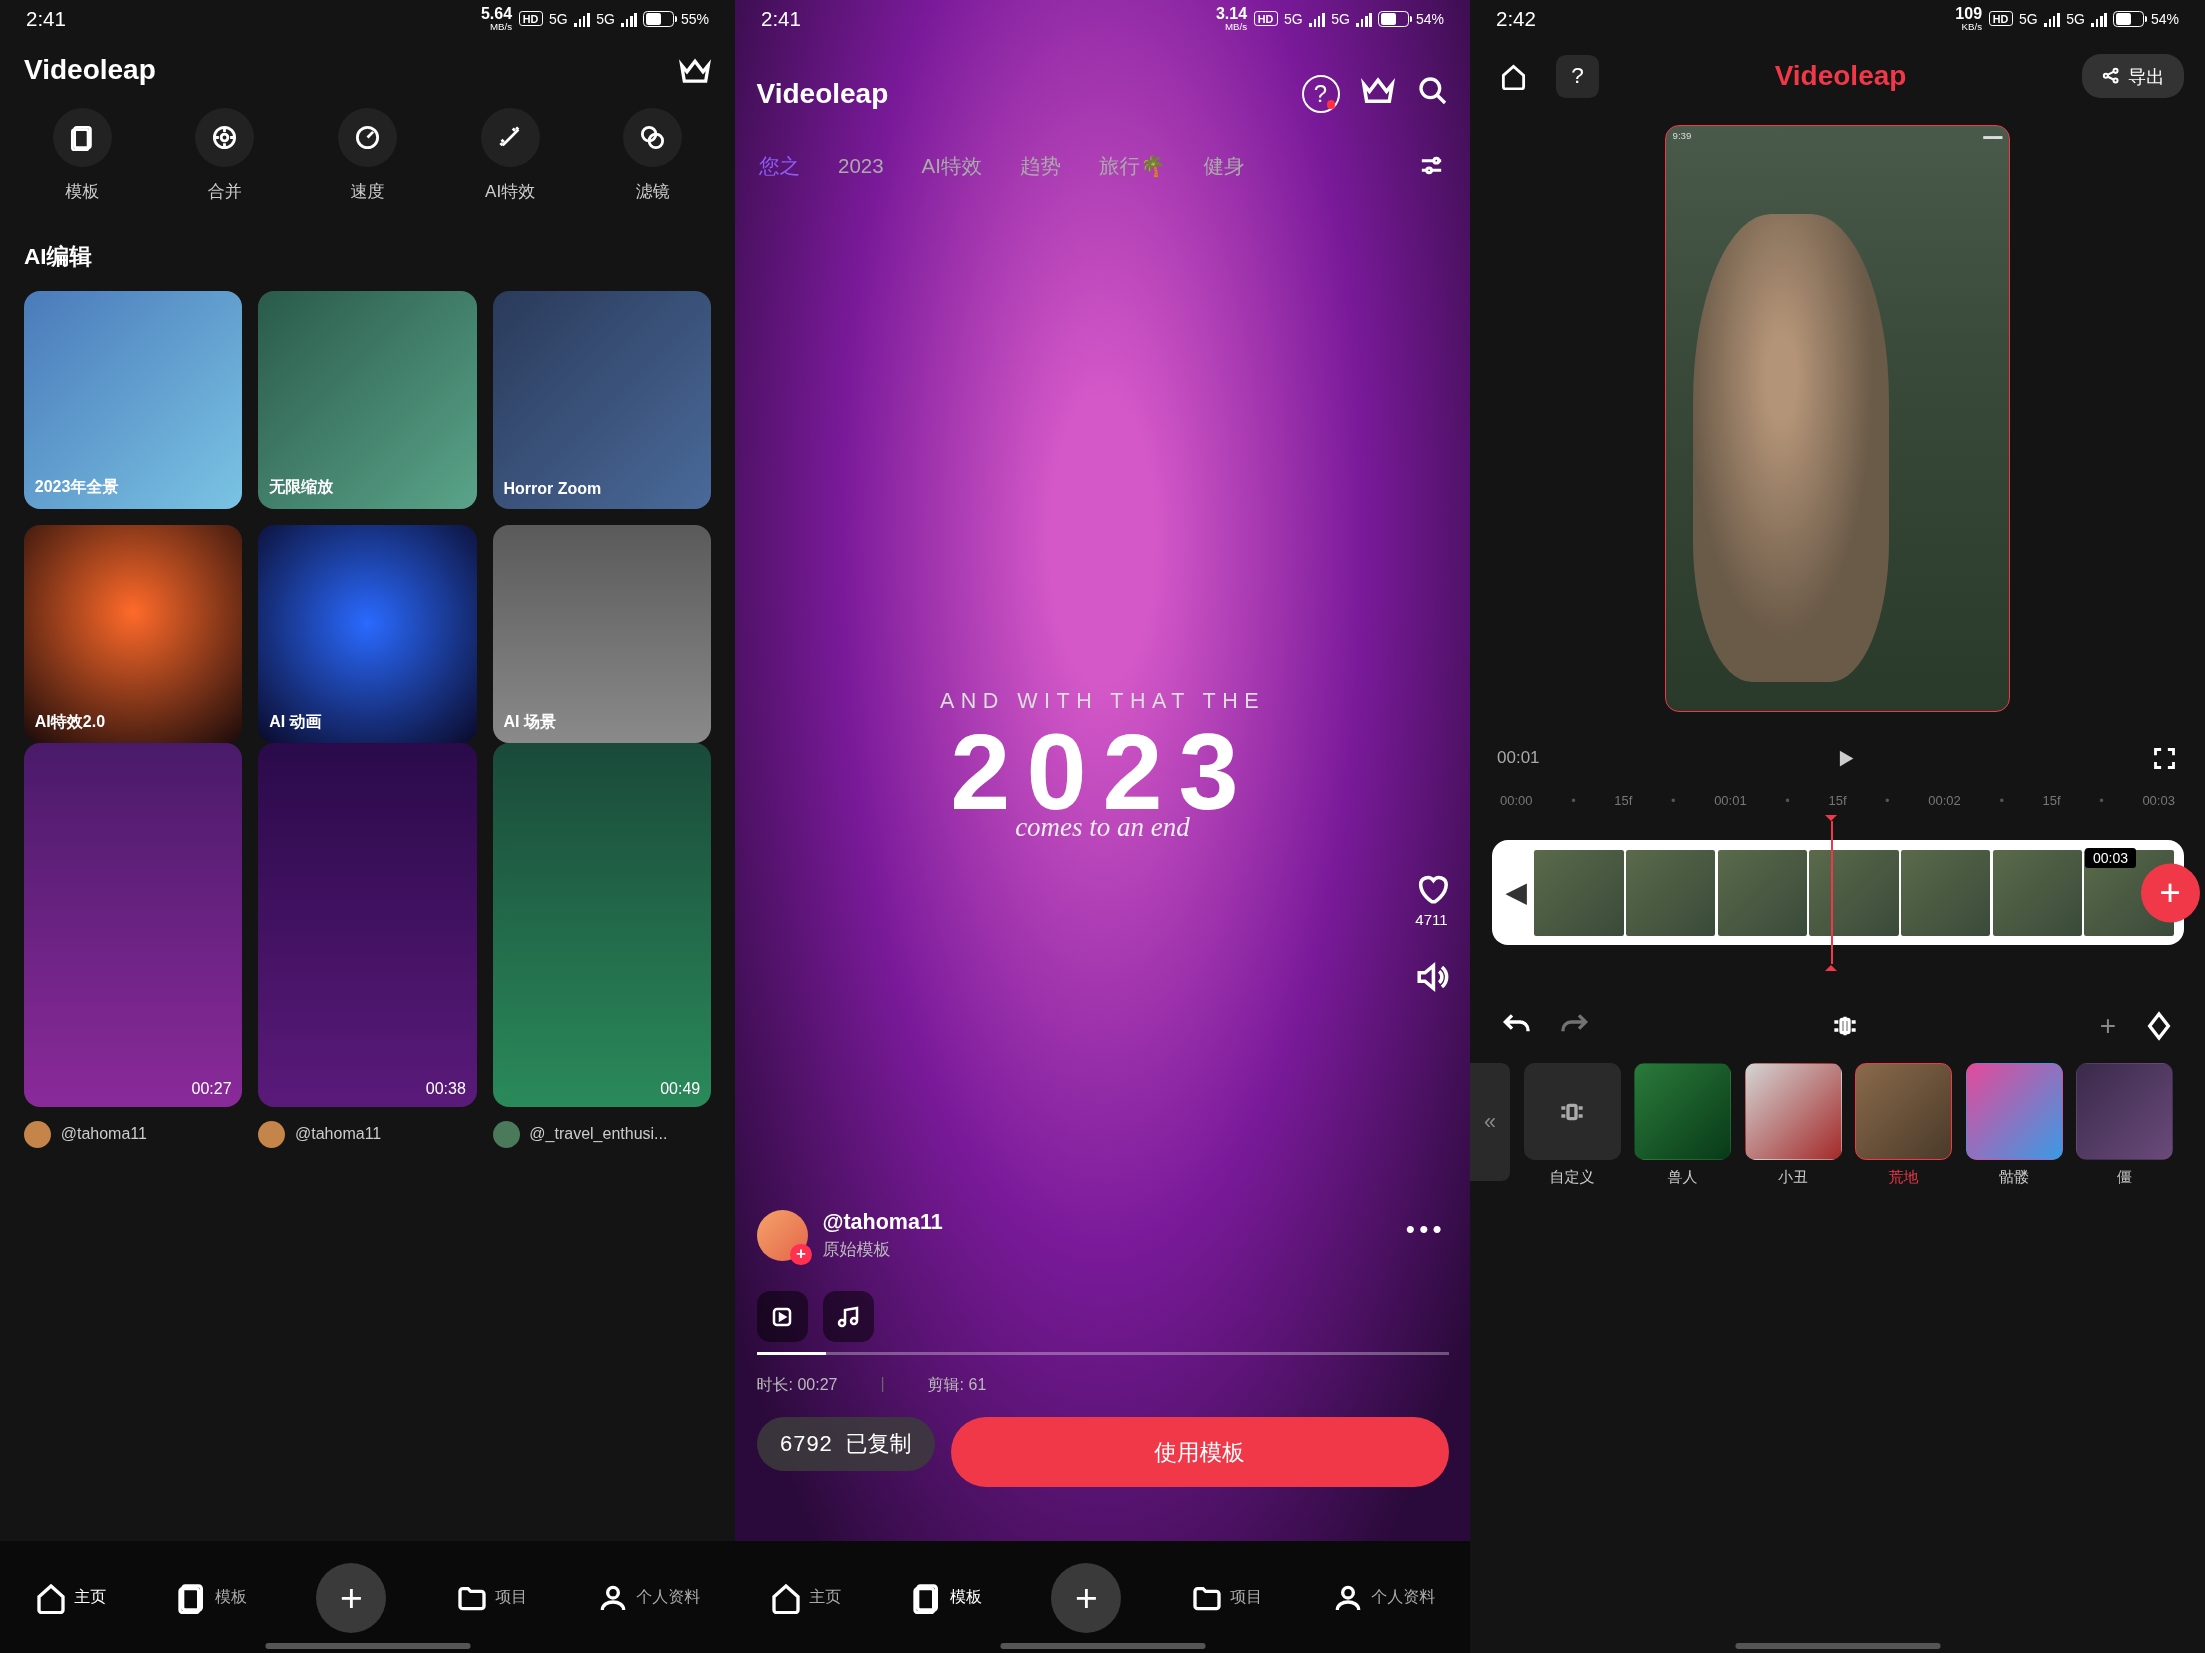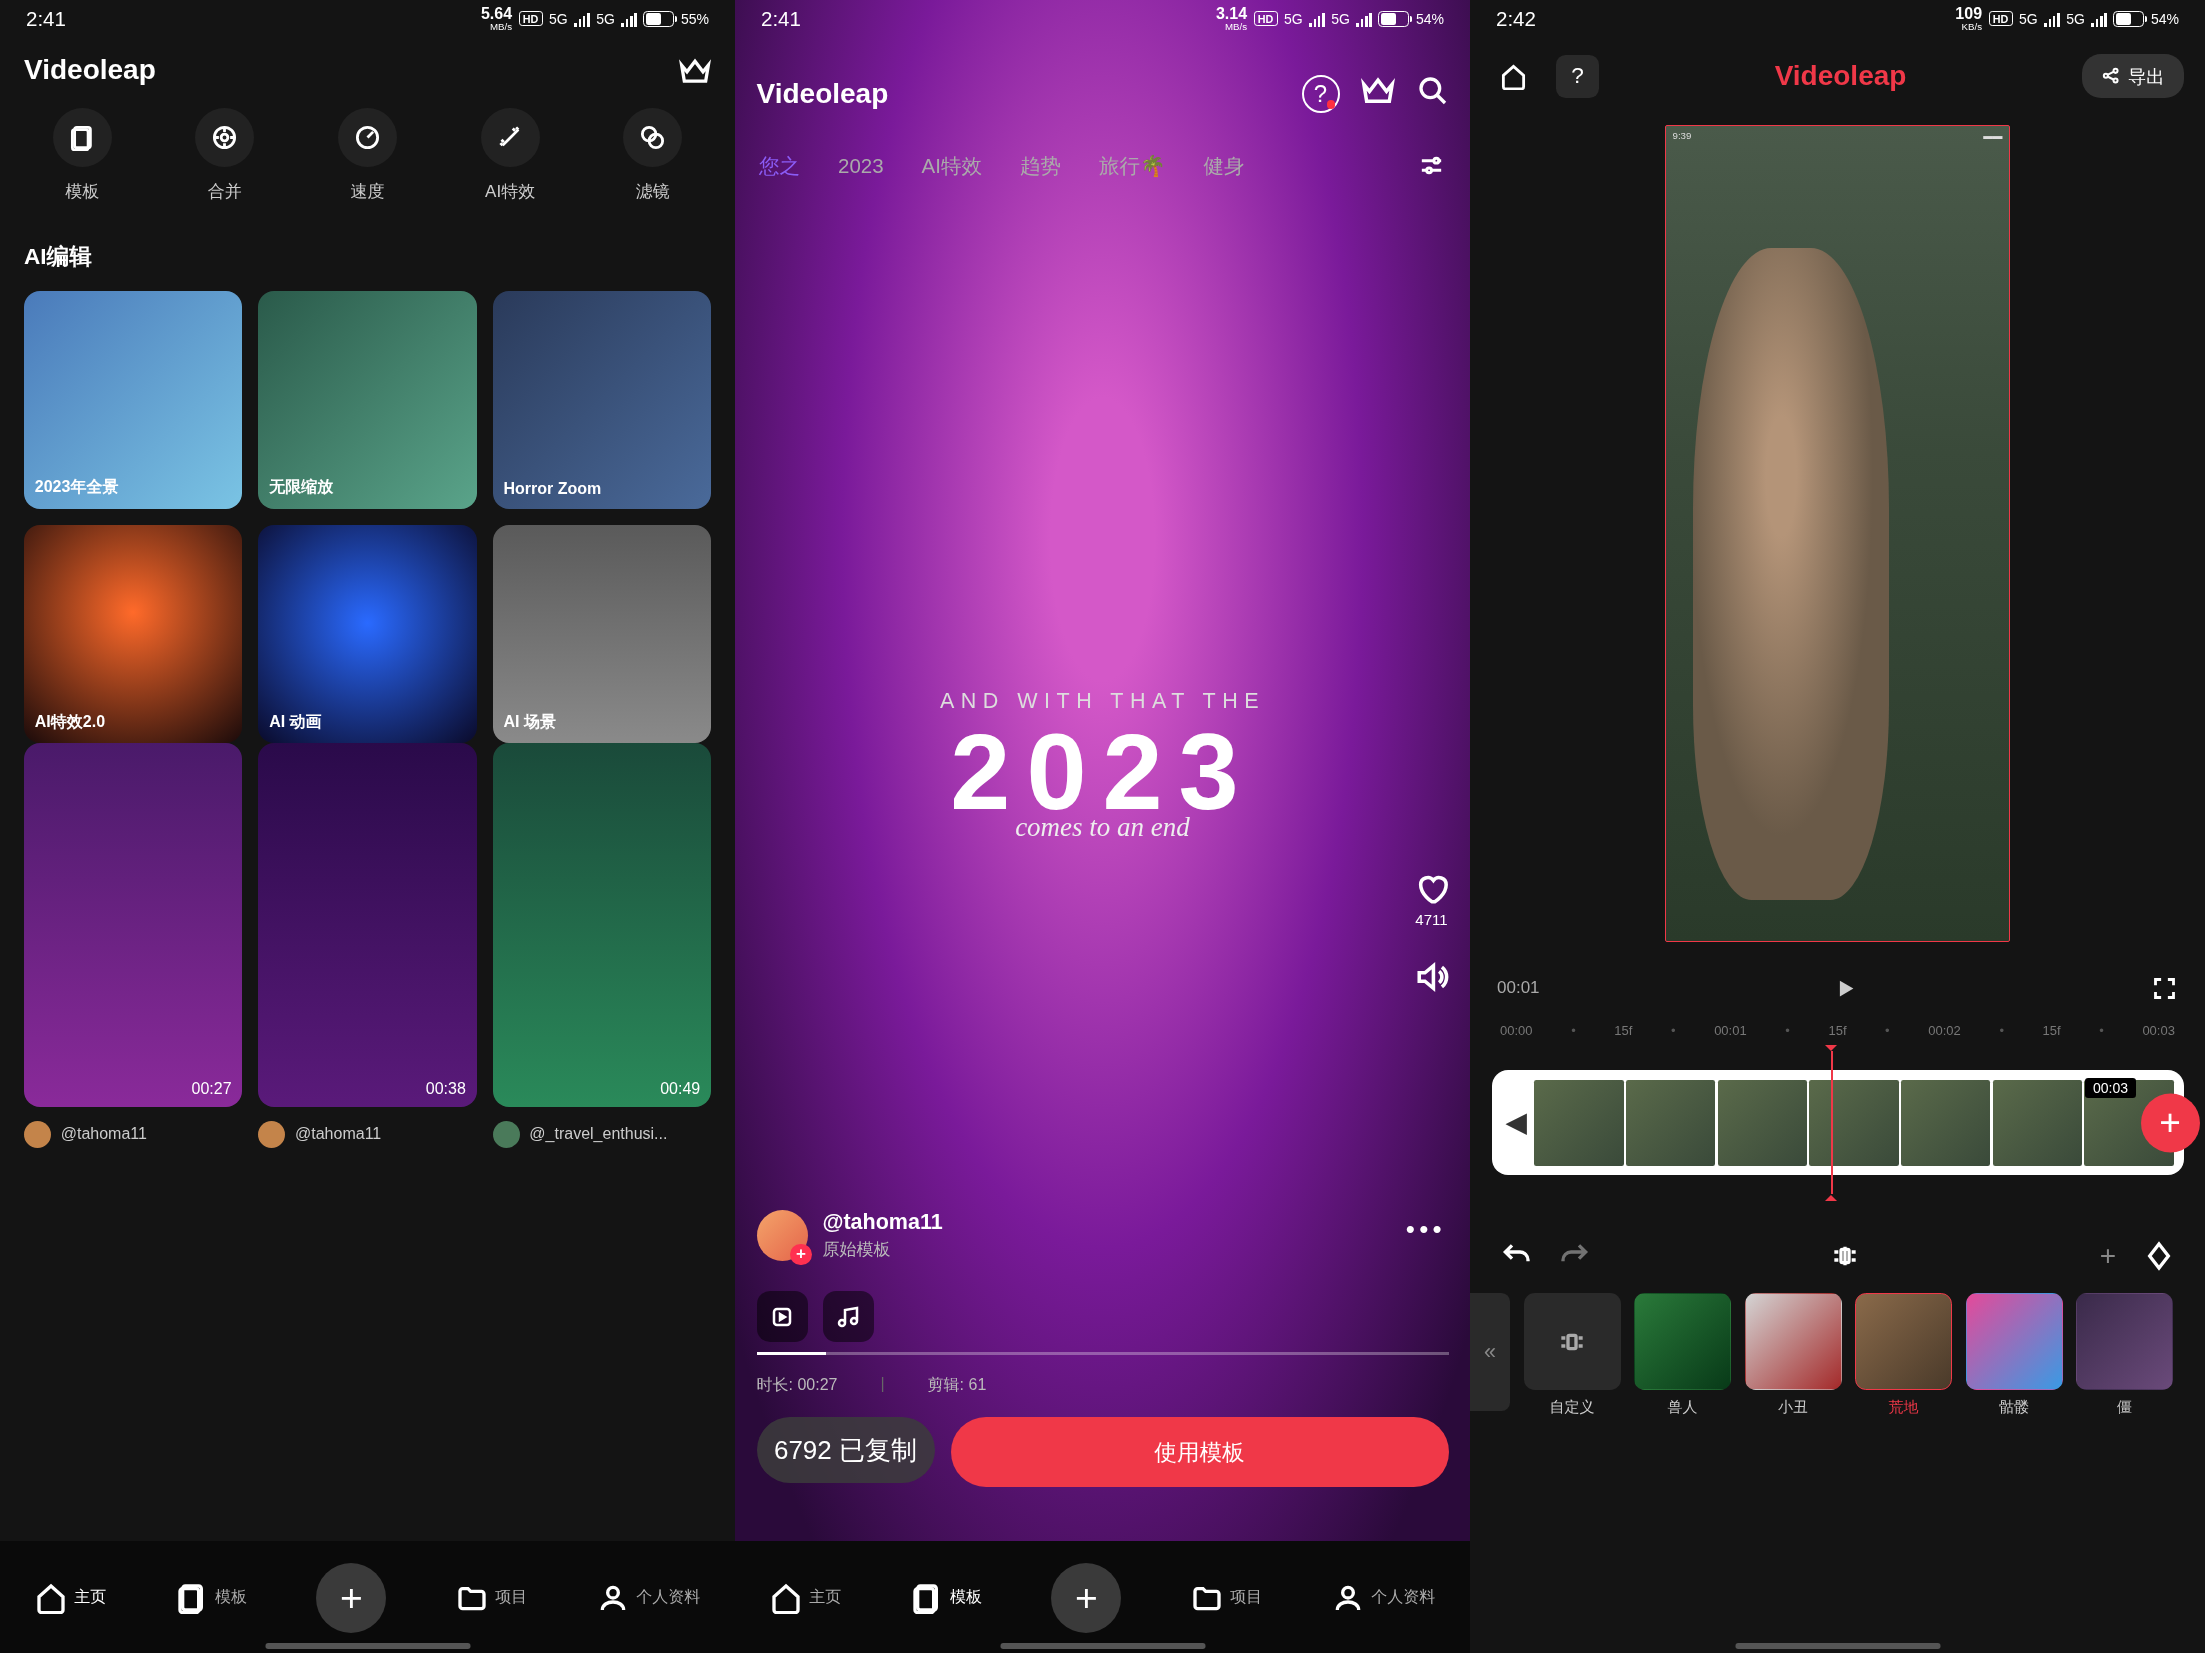--- a/index.html
+++ b/index.html
@@ -74,32 +74,32 @@
 .av2::after { content:'+'; position:absolute; bottom:-4.3px; right:-4.3px; width:21.5px; height:21.5px; background:#ff3050; border-radius:10.8px; display:flex; align-items:center; justify-content:center; font-size:17px; font-weight:700; }
 .auth-name { font-size:21.5px; font-weight:600; }
 .auth-sub { font-size:17px; color:#bbb; margin-top:3.2px; }
 .more-dots { position:absolute; right:24px; bottom:409px; font-size:26px; letter-spacing:4.3px; z-index:2; }
 .pill-row { position:absolute; left:21.5px; bottom:312px; display:flex; gap:15px; z-index:2; }
 .pill { width:51px; height:51px; border-radius:13px; background:rgba(0,0,0,0.5); display:flex; align-items:center; justify-content:center; }
 .progress { position:absolute; left:21.5px; right:21.5px; bottom:299px; height:2.7px; background:rgba(255,255,255,0.3); z-index:2; }
 .progress::before { content:''; display:block; width:10%; height:100%; background:#fff; }
 .meta-row { position:absolute; left:21.5px; bottom:258px; font-size:16px; color:#bbb; display:flex; gap:43px; z-index:2; }
 .cta-row { position:absolute; left:21.5px; right:21.5px; bottom:167px; display:flex; gap:16px; z-index:2; }
-.cta-grey { flex:0 0 178px; height:66px; border-radius:35px; background:rgba(60,60,60,0.85); display:flex; align-items:center; justify-content:center; font-size:26px; }
+.cta-grey { flex:0 0 178px; height:54px; border-radius:35px; background:rgba(60,60,60,0.85); display:flex; align-items:center; justify-content:center; font-size:22px;font-family:Liberation Mono, monospace; }
 .cta-red { flex:1; height:70px; border-radius:35px; background:#f03848; display:flex; align-items:center; justify-content:center; font-size:22.6px; font-weight:500; }
 
 
 .s3 { background:#141414; }
 .s3-head { display:flex; align-items:center; padding:16px 21.5px; gap:21.5px; }
 .hbtn { width:43px; height:43px; border-radius:9.7px; display:flex; align-items:center; justify-content:center; }
 .hbtn.box { background:#2a2a2a; }
 .brand-red { font-size:28px; font-weight:700; color:#f03848; margin:0 auto; }
 .export { background:#333; border-radius:19px; padding:9.7px 19px; display:flex; align-items:center; gap:7.5px; font-size:18.3px; }
 .preview-wrap { display:flex; justify-content:center; padding:10.8px 0 27px; }
-.preview { width:345px; height:817px; border:1.6px solid #f03848; border-radius:2px; background:linear-gradient(180deg,#4a5a4a 0%,#3a4a3a 40%,#2a3a2a 100%); position:relative; overflow:hidden;text-align:center; }
+.preview { width:345px; height:587px; border:1.6px solid #f03848; border-radius:14px; background:linear-gradient(180deg,#4a5a4a 0%,#3a4a3a 40%,#2a3a2a 100%); position:relative; overflow:hidden;text-align:center; }
 .prev-status { position:absolute; top:4.3px; left:6.5px; right:6.5px; display:flex; justify-content:space-between; font-size:9.7px; color:#ddd; }
 .face { position:absolute; top:15%; left:8%; right:35%; bottom:5%; background:radial-gradient(ellipse at 45% 35%,#b49478 10%,#6a5a48 60%); border-radius:40% 40% 30% 30%; }
 .play-line { display:flex; align-items:center; justify-content:space-between; padding:5.4px 27px 21.5px; font-size:17px; color:#aaa; }
 .play-line svg { width:27px; height:27px; }
 .time-ticks { display:flex; justify-content:space-between; padding:0 30px; font-size:13px; color:#777; }
 .time-ticks span:nth-child(even){color:#555}
 .timeline-row { position:relative; margin:32px 21.5px 21.5px 21.5px; }
 .clip-strip { background:#fff; border-radius:16px; height:105px; display:flex; align-items:center; padding:0 9.7px; gap:2.2px; position:relative; }
 .clip-strip .chev { color:#333; font-size:26px; font-weight:700; padding:0 5.4px; }
 .frame { flex:1; height:86px; background:linear-gradient(135deg,#5a6a4a,#3a4a3a); border-radius:2.2px; }

